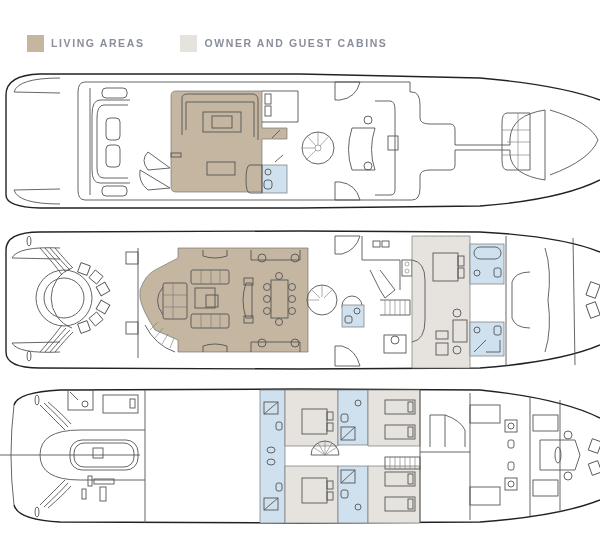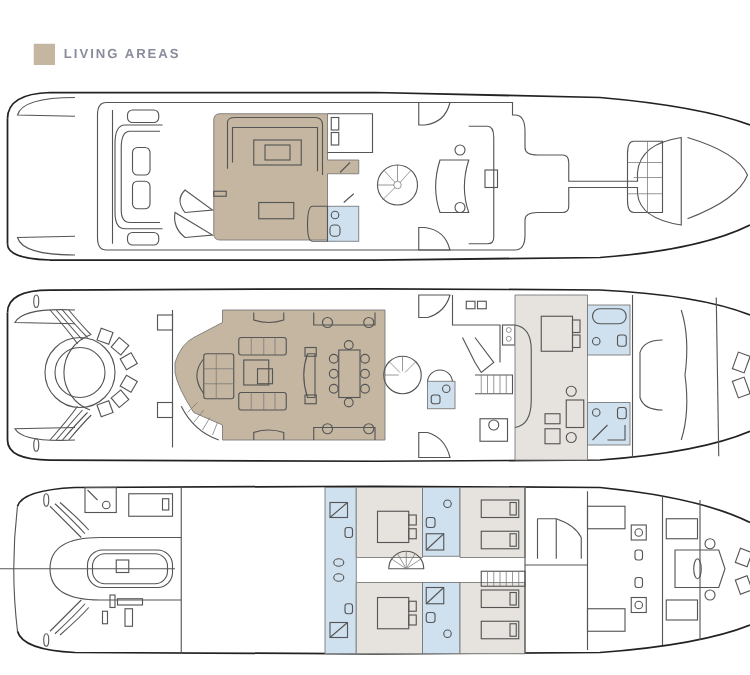--- a/index.html
+++ b/index.html
@@ -13,20 +13,24 @@
   .ln2 { fill: none; stroke: #222; stroke-width: 1.4; }
   .thin { fill: none; stroke: #777; stroke-width: 0.6; }
 </style>
 </head>
 <body>
 
 <div class="legend">
   <div class="legend-item">
     <div class="swatch" style="background:#c4b6a0"></div>
     <span class="legend-label">LIVING AREAS</span>
+  </div>
+  <div class="legend-item">
+    <div class="swatch" style="background:#e6e3df"></div>
+    <span class="legend-label">OWNER AND GUEST CABINS</span>
   </div>
 </div>
 
 <svg class="plan" viewBox="0 0 600 540" xmlns="http://www.w3.org/2000/svg">
 
   <g>
 
     <path class="ln2" d="M6,95 Q6,75 40,74 L240,74 L300,74 L480,78 Q560,85 600,100"></path>
     <path class="ln2" d="M6,195 Q6,207 40,208 L300,208 L480,206 Q560,200 600,180"></path>
     <path class="ln2" d="M6,95 L6,195"></path>

